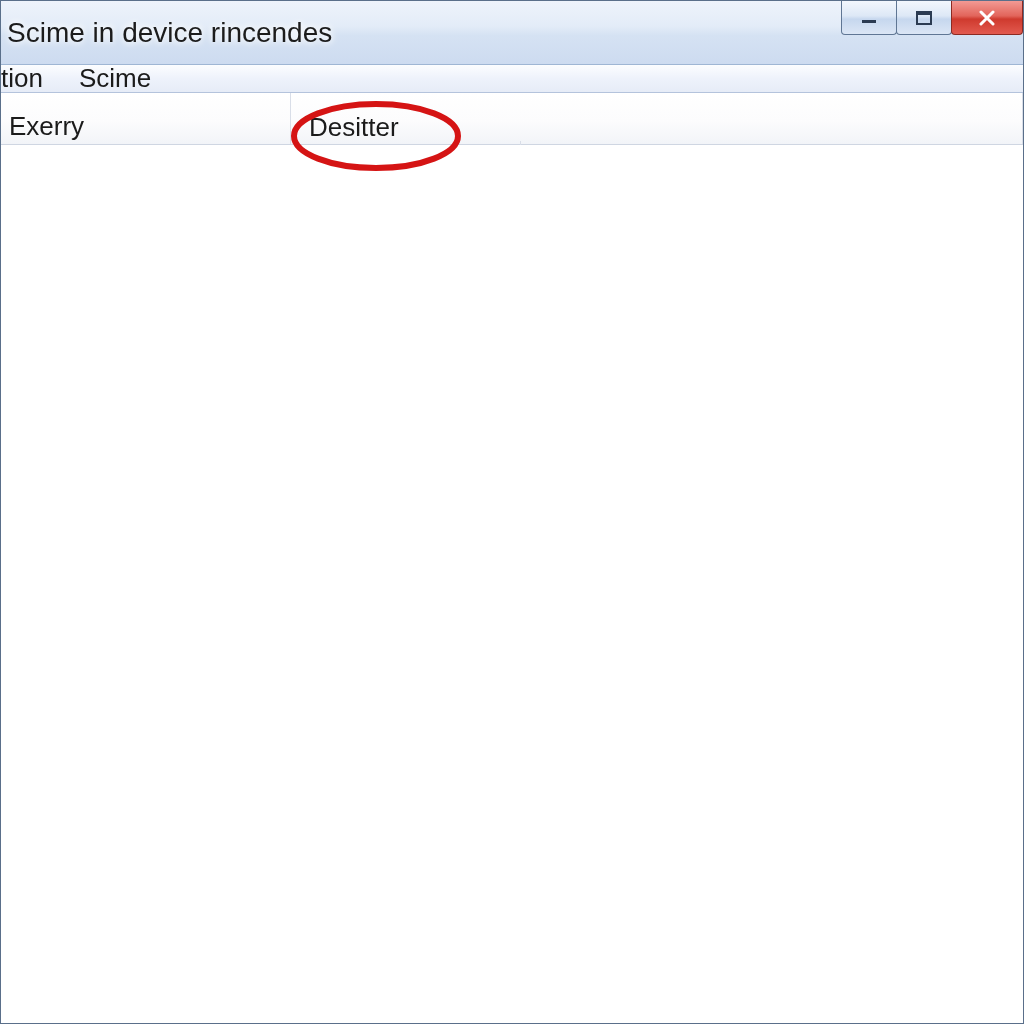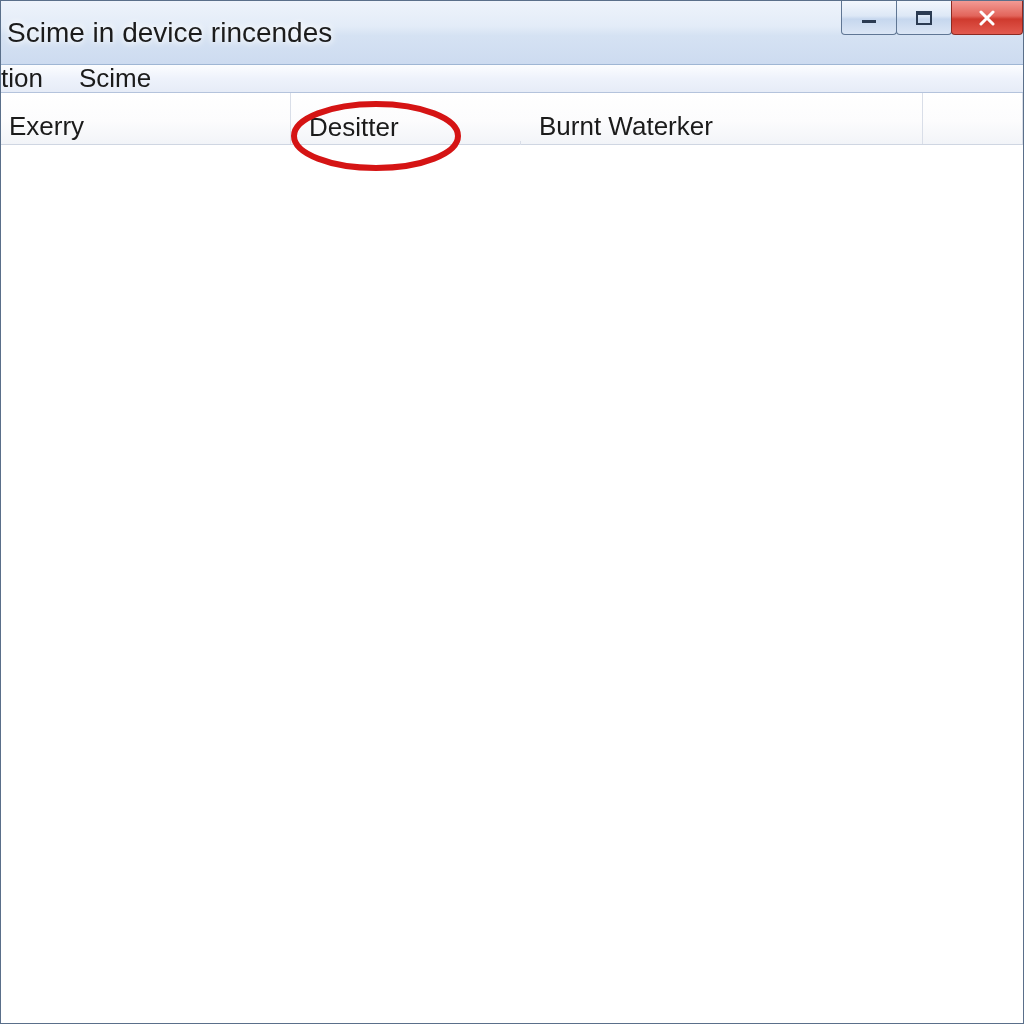--- a/index.html
+++ b/index.html
@@ -135,23 +135,20 @@
     </div>
   </div>
 
   <div class="header-row">
     <div class="col-header col-0">
       <span>Exerry</span>
     </div>
     <div class="col-header col-1">
       <span>Desitter</span>
     </div>
-    <div class="col-header col-2">
-      <span>Burnt Waterker</span>
-    </div>
     <div class="col-header col-3">
       <span></span>
     </div>
   </div>
 
   <div class="content"></div>
 
   <svg class="annotation" viewBox="0 0 180 78">
     <ellipse cx="90" cy="39" rx="82" ry="32" fill="none" stroke="#d51414" stroke-width="6"></ellipse>
   </svg>

